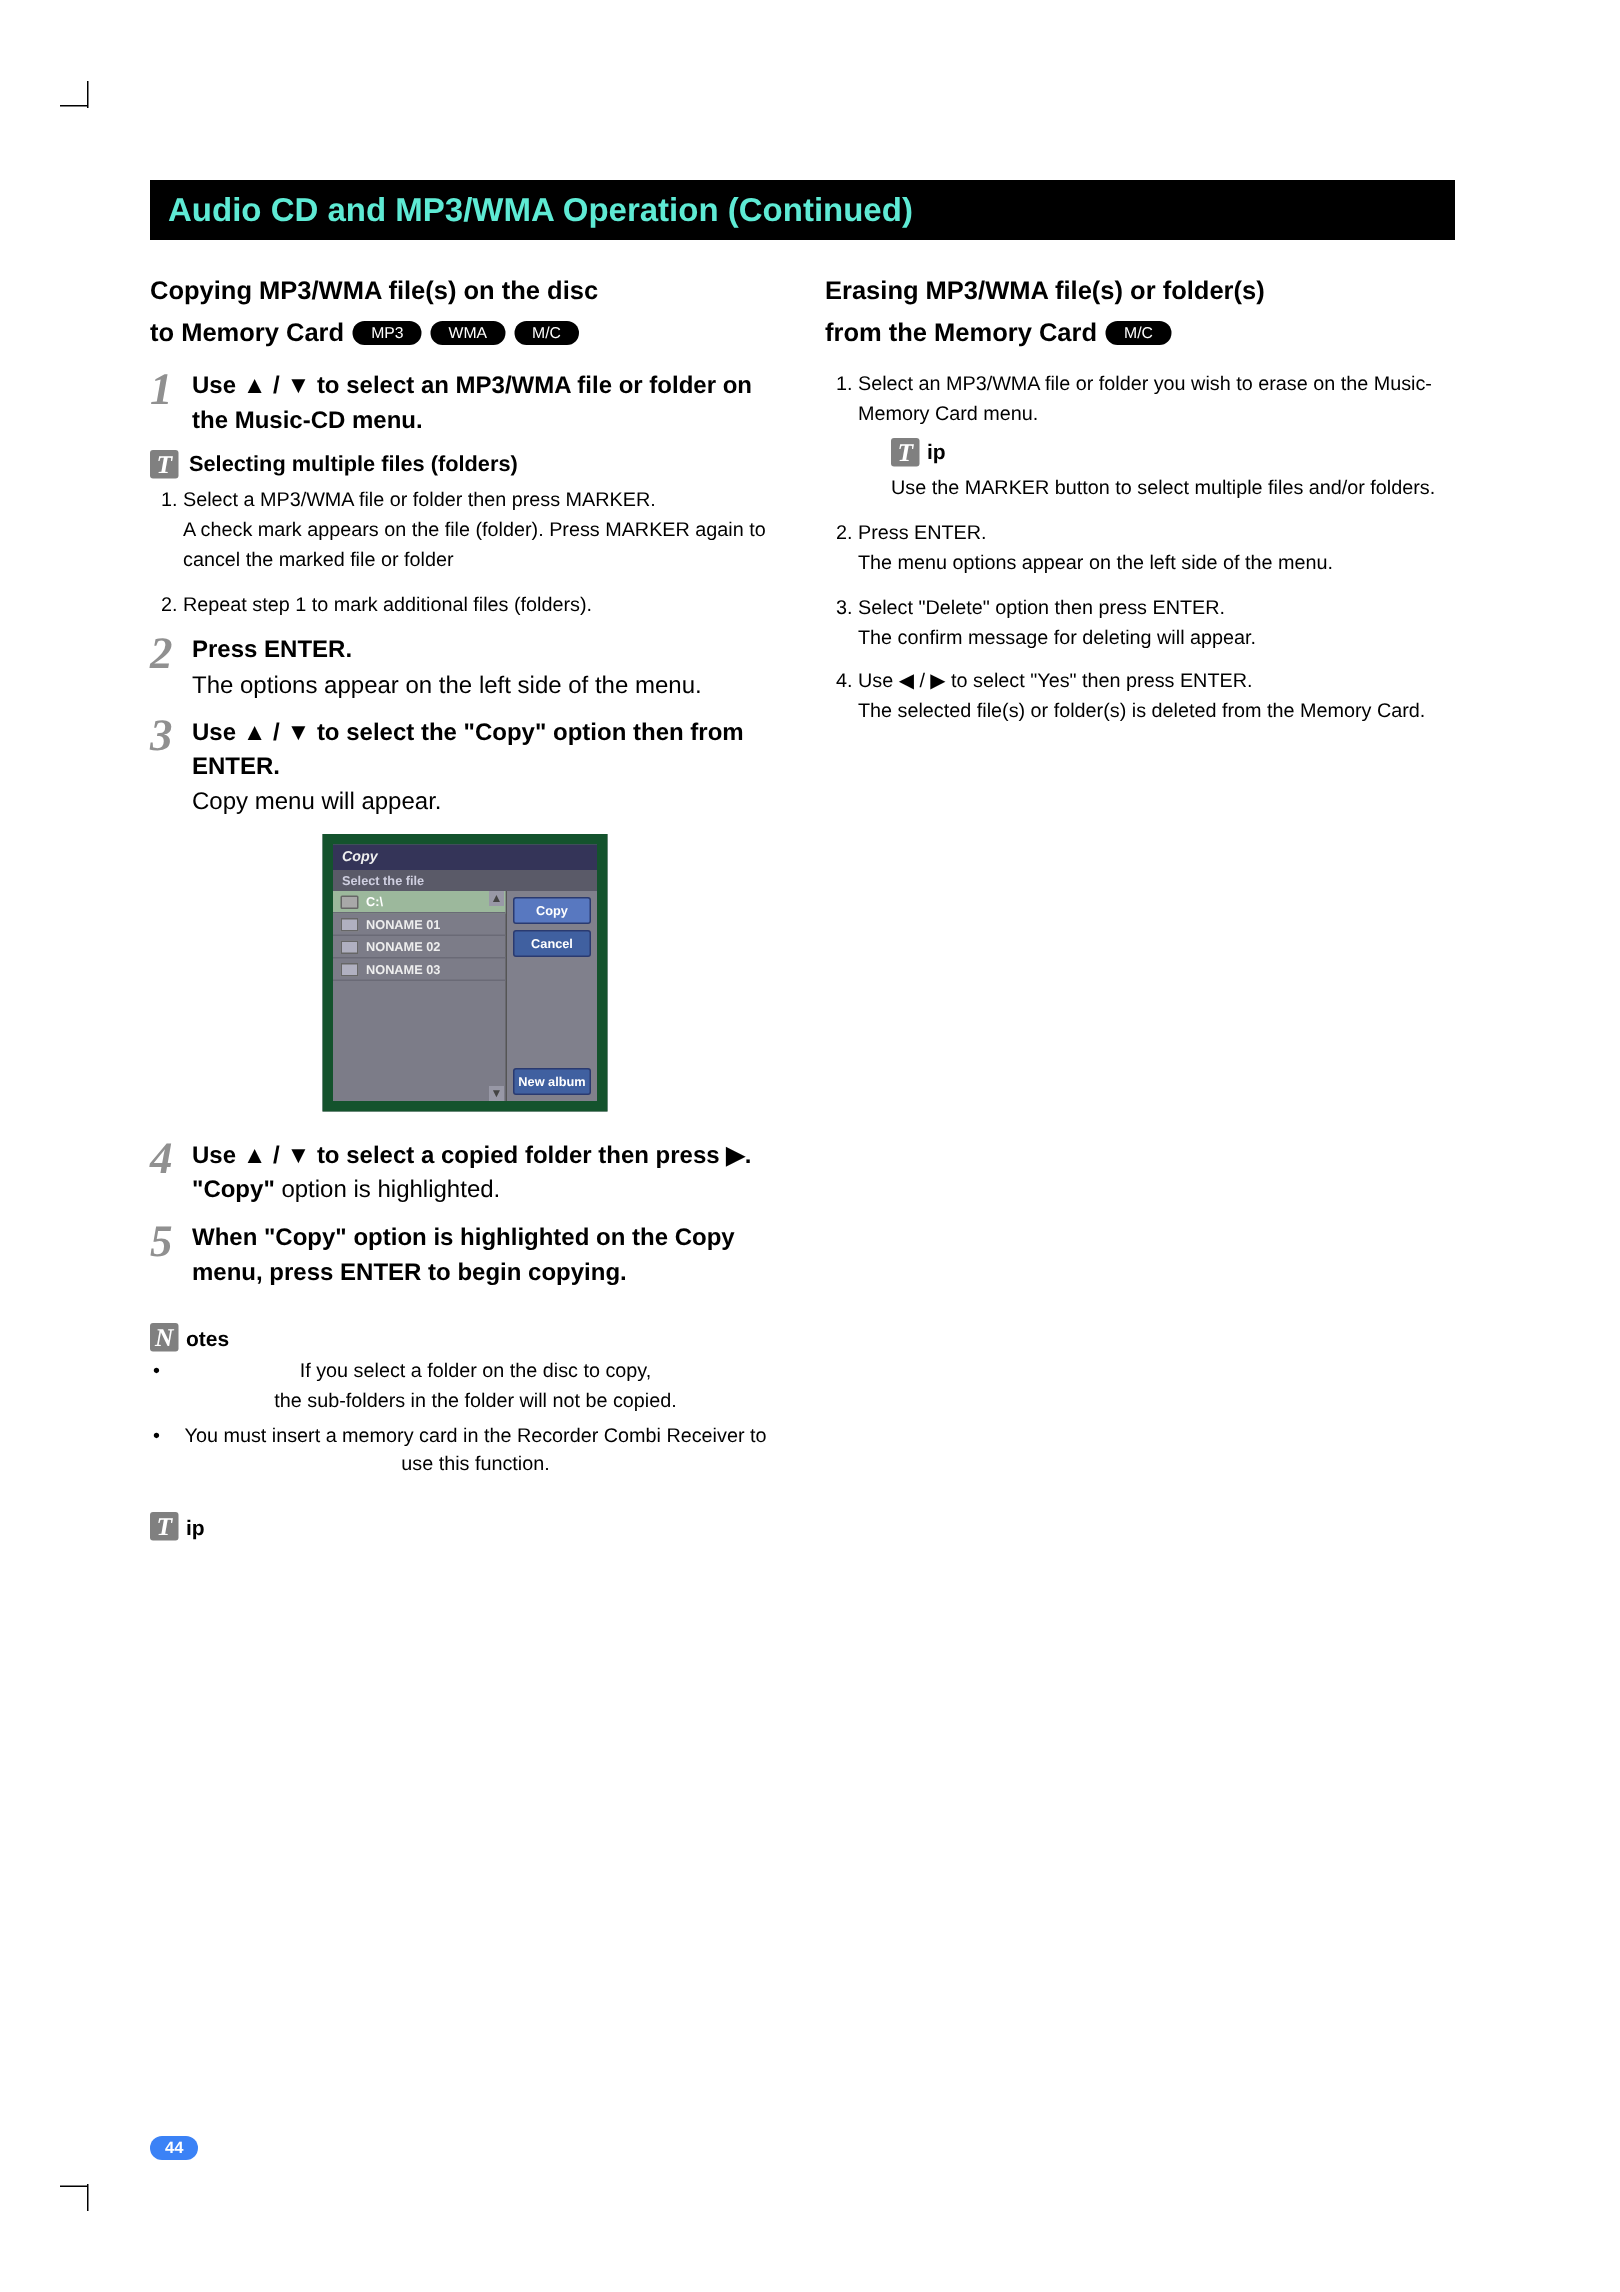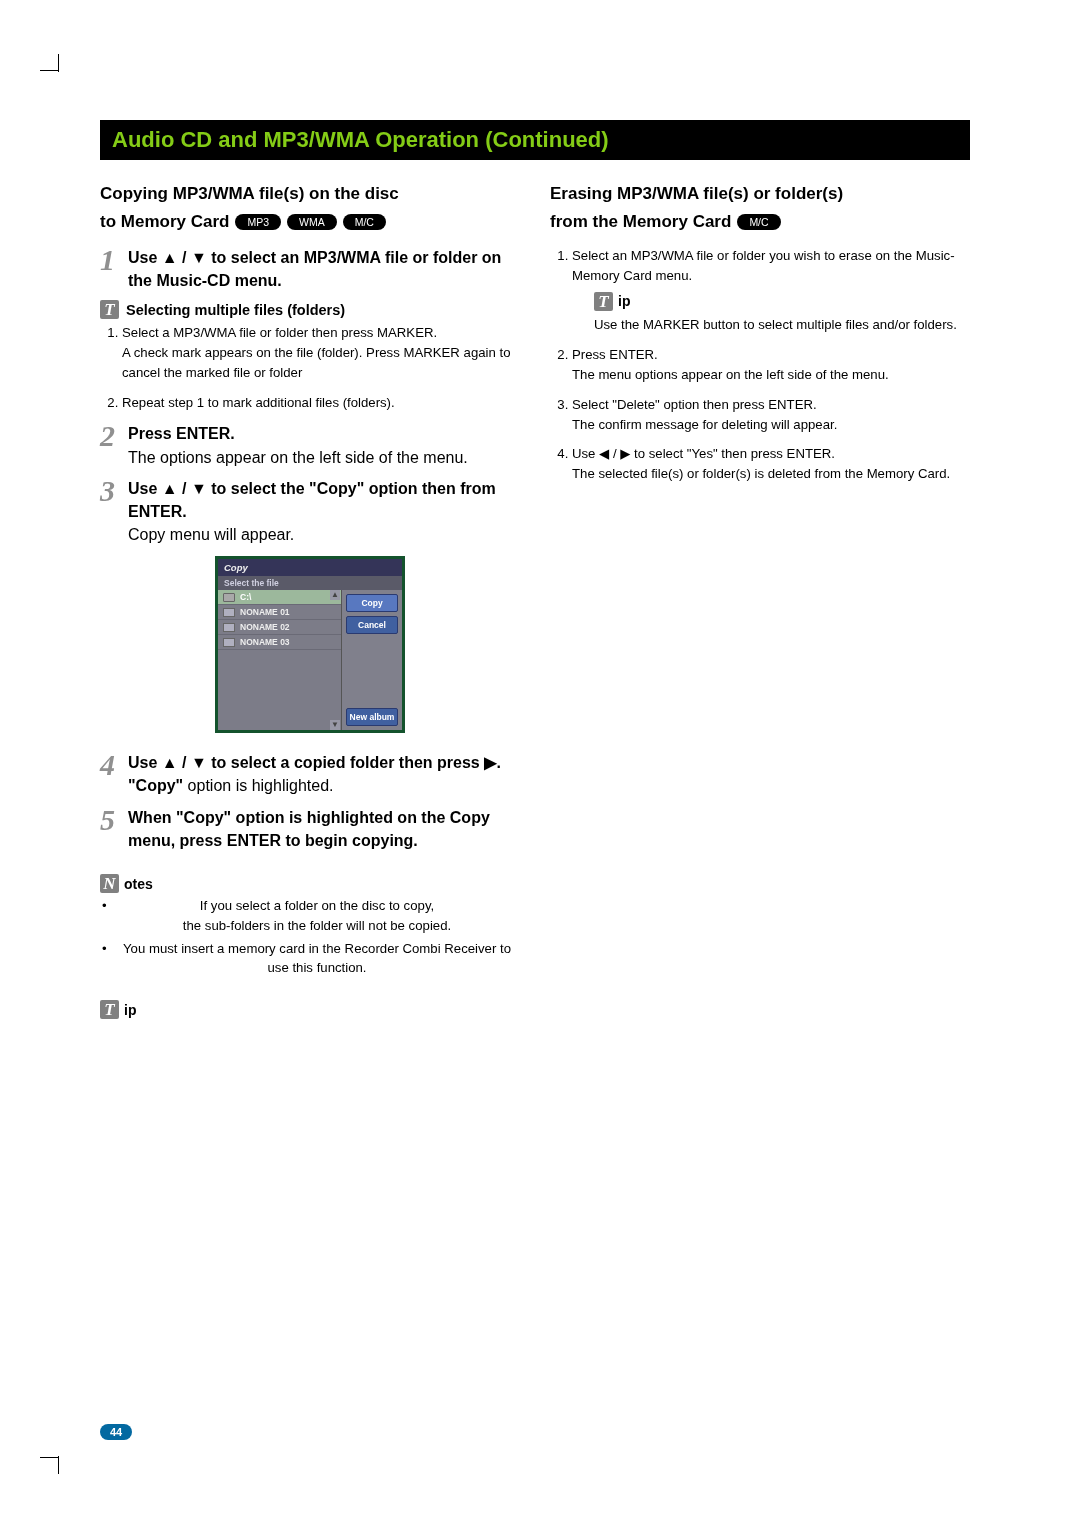--- a/index.html
+++ b/index.html
@@ -20,21 +20,21 @@
 
   .page {
     position: absolute;
     left: 100px;
     top: 120px;
     width: 870px;
   }
 
   .title-bar {
     background: #000;
-    color: #84cc16;
+    color: #5eead4;
     font-weight: bold;
     font-size: 22px;
     padding: 7px 12px;
     margin-bottom: 22px;
   }
 
   .cols { display: flex; gap: 30px; }
   .col { flex: 1; }
 
   .section-head {
@@ -126,21 +126,21 @@
   }
   ul.bullets li { position: relative; padding-left: 14px; margin-bottom: 3px; }
   ul.bullets li::before { content: "•"; position: absolute; left: 2px; }
 
   .para { font-size: 13.2px; line-height: 1.5; margin-bottom: 6px; }
 
   
   .copy-ui {
     width: 190px;
     margin: 10px auto 18px auto;
-    border: 3px solid #14532d;
+    border: 7px solid #14532d;
     background: #80808c;
     font-family: Arial, sans-serif;
   }
   .copy-ui-title {
     background: #343458;
     color: #eee;
     font-size: 9.5px;
     font-weight: bold;
     font-style: italic;
     padding: 3px 6px;
@@ -207,21 +207,21 @@
   .callouts { margin-top: 22px; }
   .callout-head { font-size: 14px; font-weight: bold; margin-bottom: 3px; display: flex; align-items: center; gap: 3px;}
 
   .tip-block { margin: 6px 0 10px 22px; }
 
   .page-num {
     position: absolute;
     left: 100px;
     bottom: 88px;
     display: inline-block;
-    background: #0369a1;
+    background: #3b82f6;
     color: #fff;
     font-weight: bold;
     font-size: 11px;
     padding: 2px 10px;
     border-radius: 9px;
   }
 </style>
 </head>
 <body>
 

